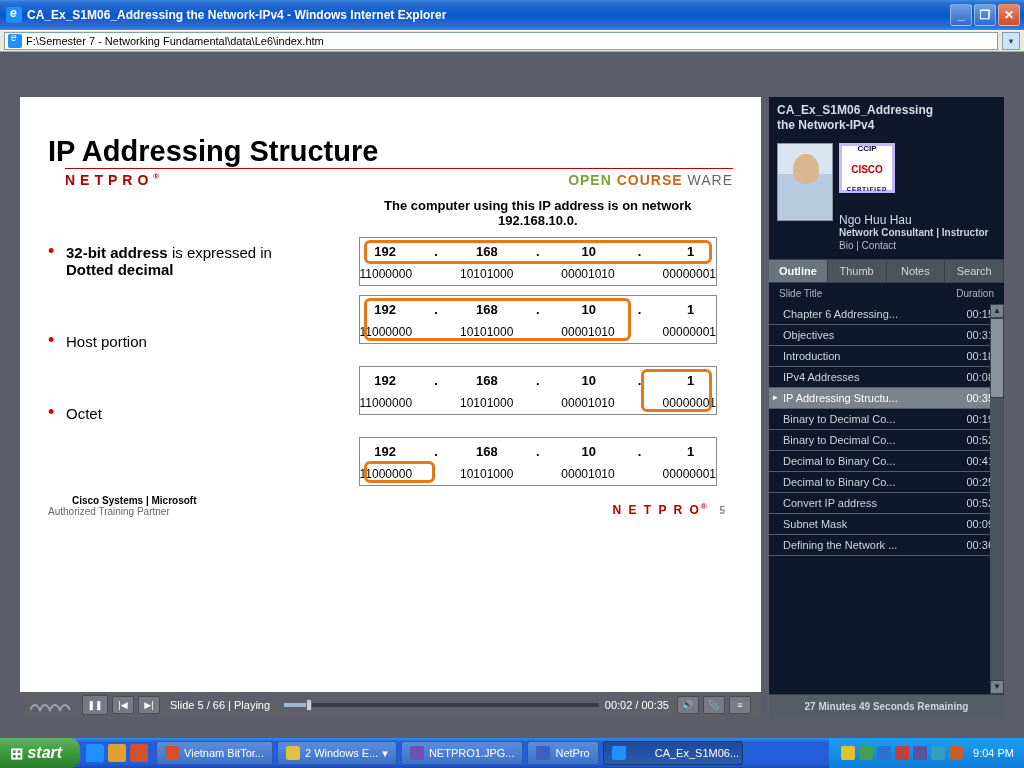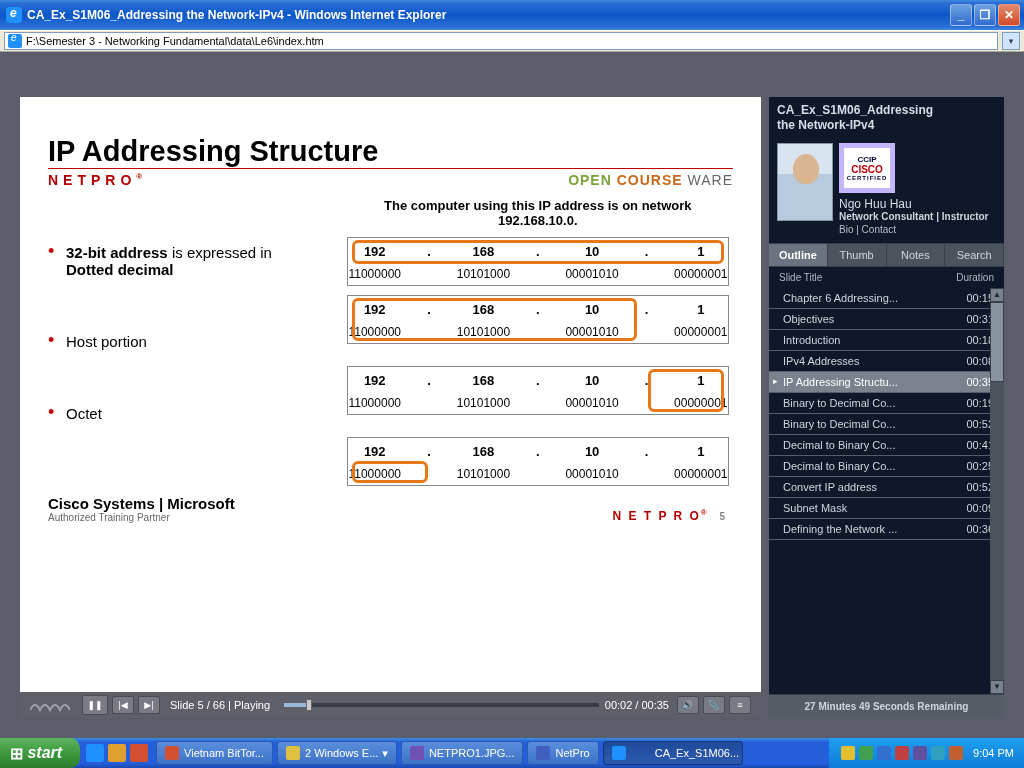--- a/index.html
+++ b/index.html
@@ -22,58 +22,58 @@
 .addrbar .dd { width: 18px; height: 18px; background: #cfe3ff; border: 1px solid #7f9db9; margin-right: 4px; display: flex; align-items: center; justify-content: center; color: #345; font-size: 9px; }
 
 
 .content { position: absolute; top: 52px; left: 0; right: 0; bottom: 30px; background: #5b5e6a; padding: 45px 20px 20px 20px; }
 .presenter { position: relative; width: 100%; height: 100%; display: flex; }
 
 
 .slidewrap { flex: 1; display: flex; flex-direction: column; background: #fff; margin-right: 8px; }
 .slide { flex: 1; background: #fff; position: relative; padding: 38px 28px 18px 28px; }
 .slide h1 { font-size: 29px; font-weight: bold; color: #000; margin-bottom: 0; }
-.brandrow { display: flex; justify-content: space-between; align-items: center; border-top: 1px solid #b00; padding-top: 3px; }
+.brandrow { display: flex; justify-content: space-between; align-items: center; border-top: 1px solid #b00; padding-top: 3px; margin-left: 17px; }
 .netpro { color: #b00000; font-weight: bold; letter-spacing: 5px; font-size: 14px; }
 .netpro sup { font-size: 8px; letter-spacing: 0; }
 .ocw { font-size: 14px; letter-spacing: 1px; }
 .ocw .o { color: #7aa23a; font-weight: bold; } .ocw .c { color: #c8691a; font-weight: bold; } .ocw .w { color: #666; }
 .caption { text-align: center; font-size: 13px; font-weight: bold; margin-top: 10px; }
 .ipblocks { margin-top: 8px; }
-.ipblock { position: relative; border: 1px solid #888; margin: 9px 4px; padding: 6px 0 4px 0; }
+.ipblock { position: relative; border: 1px solid #888; margin: 9px 16px; padding: 6px 0 4px 0; }
 .iprow { display: flex; justify-content: space-around; font-size: 13px; font-weight: bold; }
 .iprow span { flex: 1; text-align: center; }
 .iprow.bin { font-weight: normal; margin-top: 8px; font-size: 12px; }
 .hl { position: absolute; border: 3px solid #e67817; border-radius: 6px; z-index: 2; }
 .left { width: 38%; float: left; margin-top: 26px; }
 .left ul { list-style: none; }
 .left li { margin: 30px 0; font-size: 15px; color: #000; padding-left: 18px; position: relative; }
 .left li::before { content: "•"; position: absolute; left: 0; color: #c00; font-size: 18px; top: -3px; }
 .right { width: 57%; float: right; }
 .footer { display: flex; justify-content: space-between; align-items: flex-end; clear: both; margin-top: 6px; }
 .cisco { font-size: 10px; color: #666; }
-.cisco b { font-size: 15px; color: #000; }
+.cisco b { font-size: 10px; color: #000; margin-left: 24px; }
 .pnum { color: #888; font-size: 10px; margin-right: 6px; }
 
 
 .playerbar { height: 26px; background: #5f5f6a; display: flex; align-items: center; padding: 0 8px; color: #fff; font-size: 11px; }
 .pbtn { width: 22px; height: 18px; background: #7a7a85; border: 1px solid #4a4a55; border-radius: 2px; margin: 0 2px; display: flex; align-items: center; justify-content: center; font-size: 9px; }
 .pbtn.big { width: 26px; height: 20px; }
 .slider { flex: 1; height: 4px; background: #3a3a45; margin: 0 6px; position: relative; }
 .slider .fill { position: absolute; left: 0; top: 0; bottom: 0; width: 7%; background: #9cb8d8; }
 .slider .thumb { position: absolute; left: 7%; top: -4px; width: 6px; height: 12px; background: #ccc; border: 1px solid #666; }
 .logo-ss { width: 44px; height: 18px; margin-right: 8px; display: flex; align-items: center; justify-content: center; }
 
 
 .sidebar { width: 235px; background: #0f172a; color: #cfd5db; font-size: 11px; display: flex; flex-direction: column; }
 .side-head { padding: 6px 8px; font-size: 12px; color: #d5dde6; font-weight: bold; line-height: 1.25; }
 .author { display: flex; padding: 4px 8px 8px 8px; }
 .photo { width: 56px; height: 78px; background: linear-gradient(#d8e4f0 0%, #d8e4f0 40%, #b8cadf 40%, #b8cadf 100%); border: 1px solid #8a94a0; margin-right: 6px; position: relative; }
 .photo::after { content: ""; position: absolute; left: 15px; top: 10px; width: 26px; height: 30px; background: #d9b590; border-radius: 50% 50% 45% 45%; }
-.cert { width: 56px; height: 50px; background: #fff; border: 5px solid #c4b5fd; margin-bottom: 4px; display: flex; flex-direction: column; align-items: center; justify-content: center; font-size: 8px; color: #003; font-weight: bold; }
+.cert { width: 56px; height: 50px; background: #fff; border: 3px solid #c4b5fd; margin-bottom: 20px; display: flex; flex-direction: column; align-items: center; justify-content: center; font-size: 8px; color: #003; font-weight: bold; gap: 11px; }
 .aname { font-size: 12px; color: #d5dde6; }
 .arole { font-size: 10px; font-weight: bold; color: #cfd5db; }
 .alinks { font-size: 10px; color: #b5bec8; margin-top: 2px; }
 .tabs { display: flex; background: #4d535d; border-top: 1px solid #3a404a; border-bottom: 1px solid #3a404a; }
 .tab { flex: 1; text-align: center; padding: 5px 0; font-size: 11px; cursor: pointer; border-right: 1px solid #3a404a; }
 .tab.active { background: #6b7380; color: #fff; font-weight: bold; }
 .outline-head { display: flex; justify-content: space-between; padding: 5px 10px; font-size: 10px; color: #aeb6c0; }
 .outline { flex: 1; overflow: hidden; position: relative; }
 .oitem { display: flex; justify-content: space-between; padding: 4px 10px 4px 14px; font-size: 11px; color: #cfd5db; cursor: pointer; border-bottom: 1px solid #565d68; }
 .oitem.active { background: #7b828d; color: #fff; }
@@ -101,21 +101,21 @@
   <div class="ie-icon"></div>
   <div class="title">CA_Ex_S1M06_Addressing the Network-IPv4 - Windows Internet Explorer</div>
   <div class="winbtn min">_</div>
   <div class="winbtn max">❐</div>
   <div class="winbtn close">✕</div>
 </div>
 
 <div class="addrbar">
   <div class="addr">
     <div class="ie-mini"></div>
-    <span>F:\Semester 3 - Networking Fundamental\data\Le6\index.htm</span>
+    <span>F:\Semester 7 - Networking Fundamental\data\Le6\index.htm</span>
   </div>
   <div class="dd">▾</div>
 </div>
 
 <div class="content">
   <div class="presenter">
 
     <div class="slidewrap">
       <div class="slide">
         <h1>IP Addressing Structure</h1>

